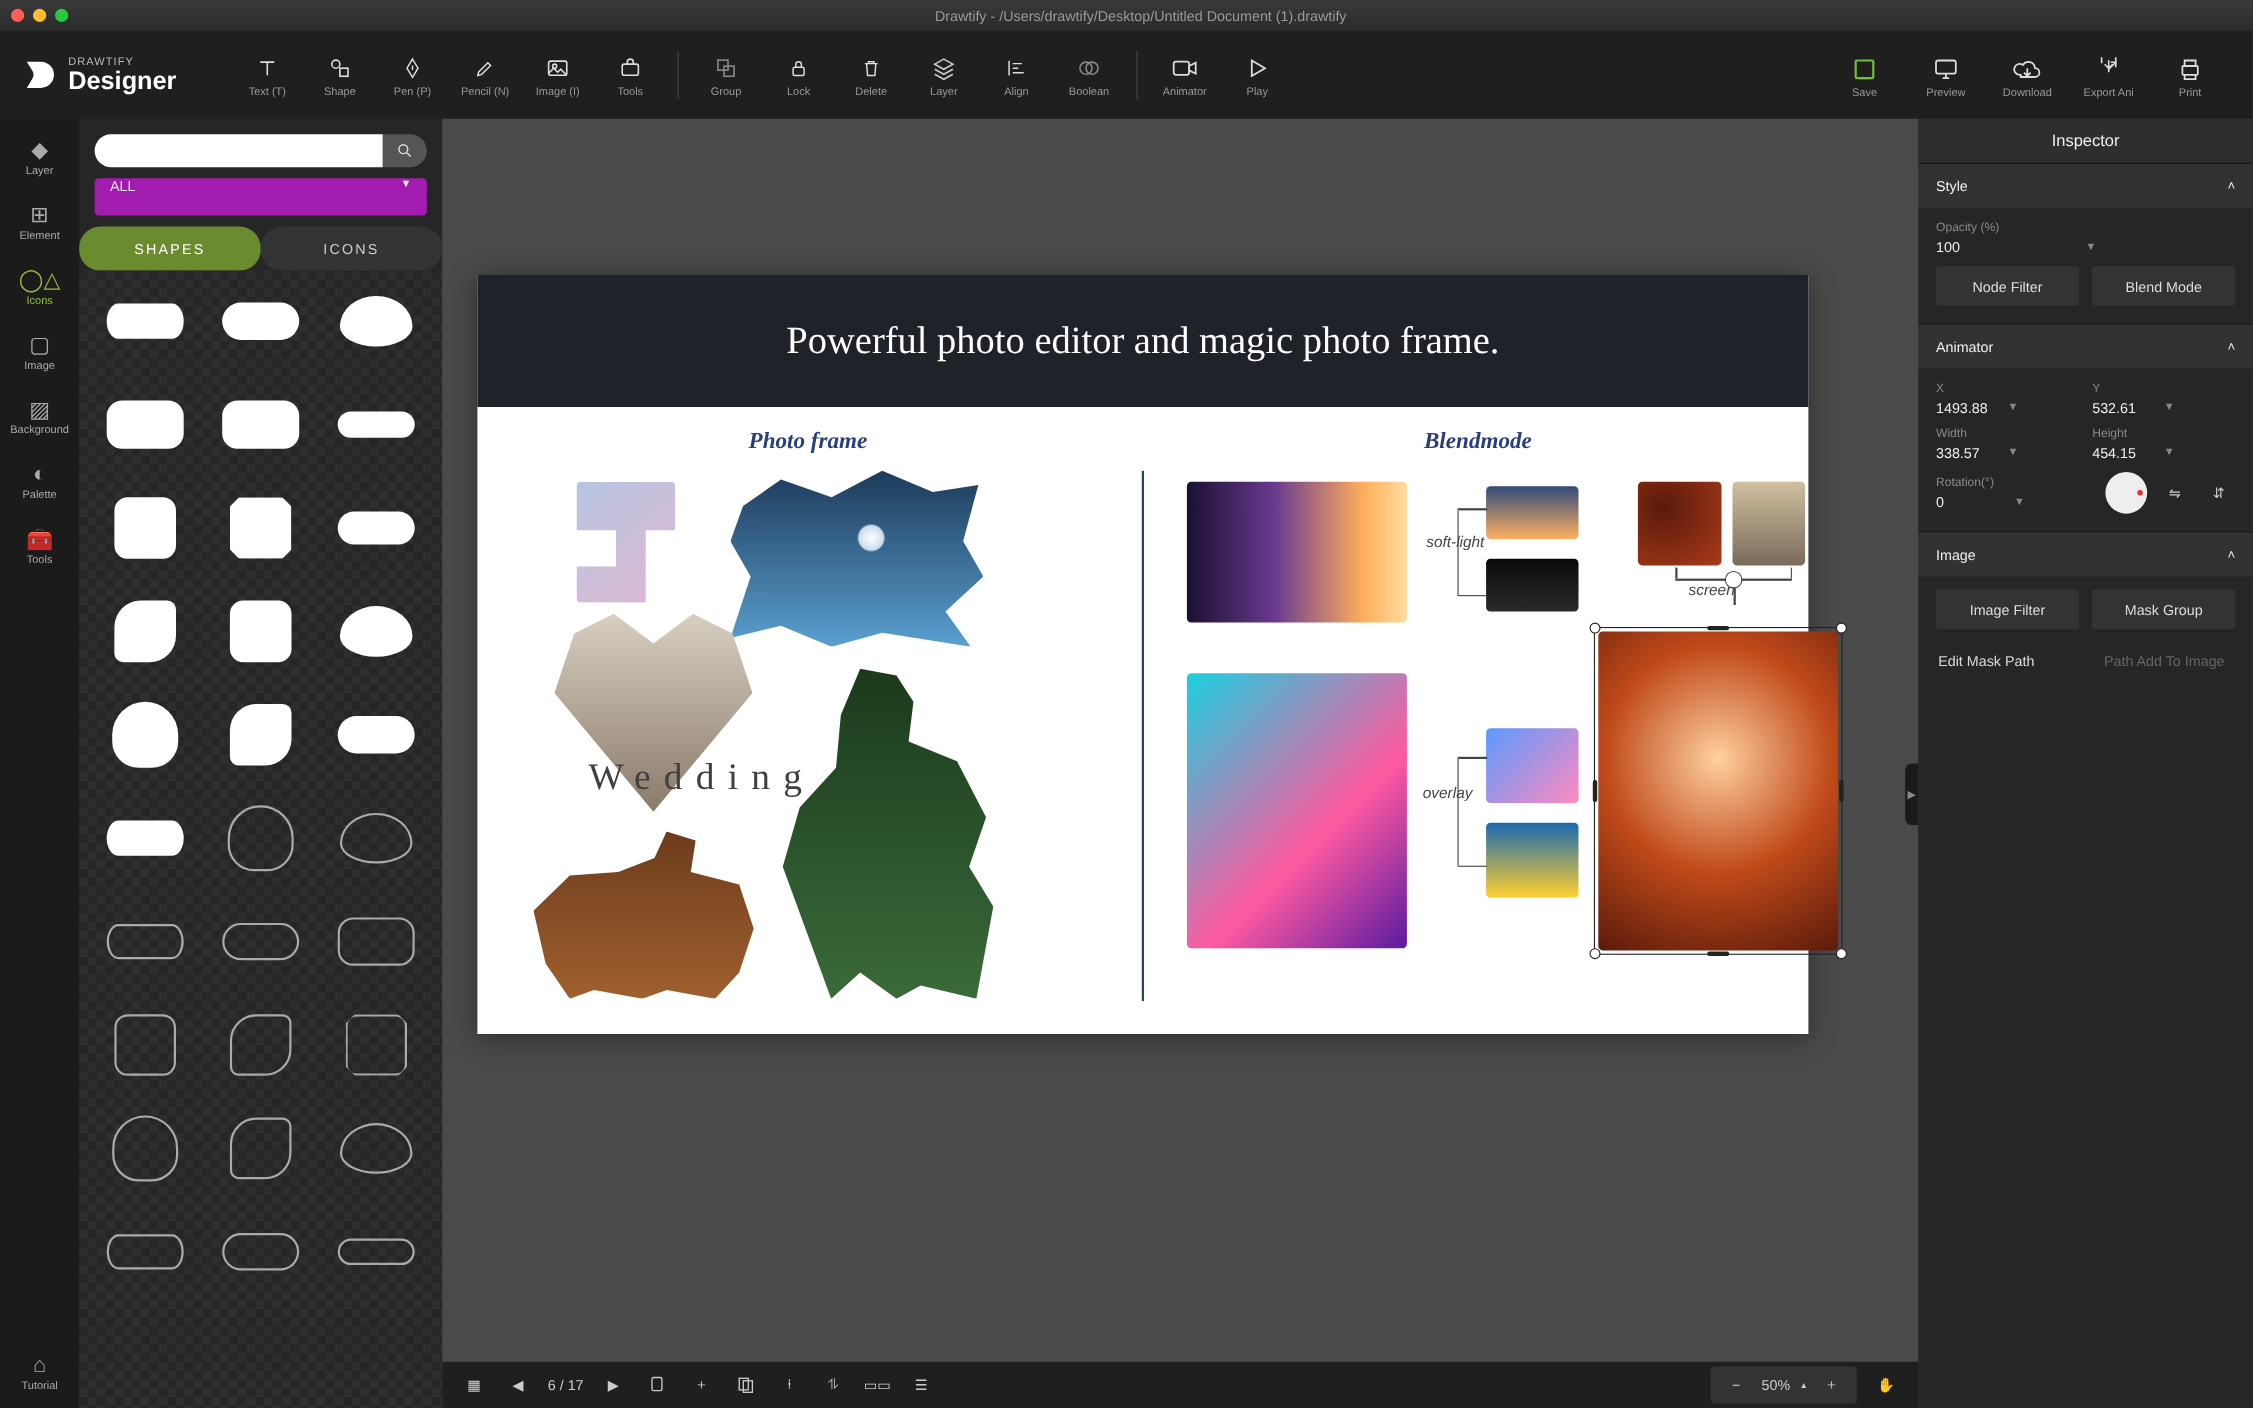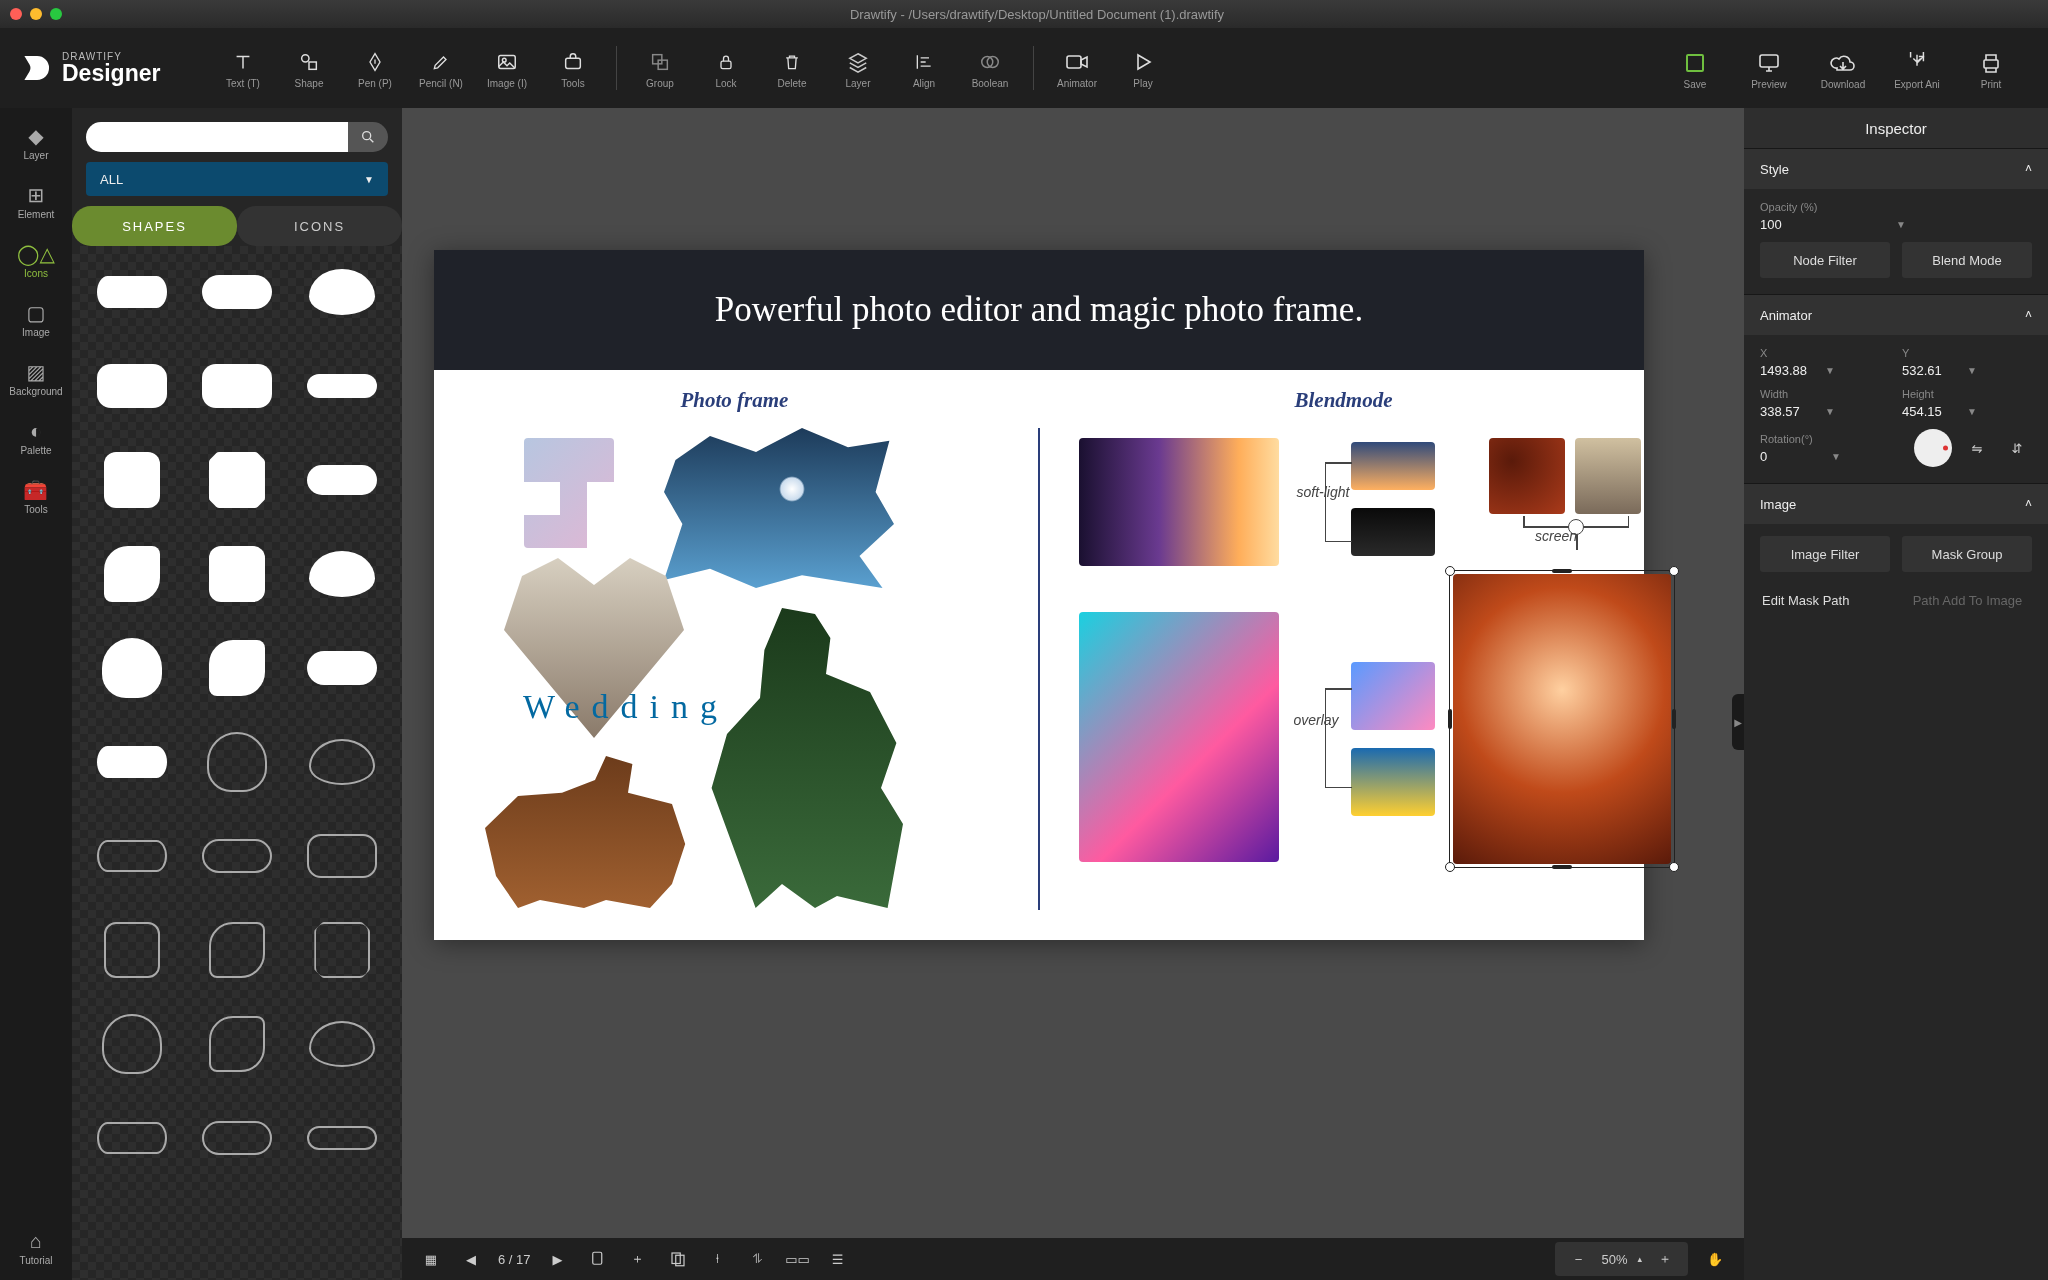--- a/index.html
+++ b/index.html
@@ -42,21 +42,21 @@
 .strip-item { width: 60px; text-align: center; cursor: pointer; color: #aaa; font-size: 10px; }
 .strip-item .si { height: 28px; display: flex; align-items: center; justify-content: center; font-size: 20px; }
 .strip-item.active { color: #8fbf3f; }
 .strip-spacer { flex: 1; }
 
 
 .panel { width: 330px; background: #262626; display: flex; flex-direction: column; position: relative; }
 .panel-search { padding: 14px 14px 10px; display: flex; gap: 0; }
 .panel-search input { flex: 1; height: 30px; border-radius: 15px 0 0 15px; border: none; padding: 0 14px; background: #fff; font-size: 13px; }
 .panel-search .sbtn { width: 40px; height: 30px; background: #555; border-radius: 0 15px 15px 0; display: flex; align-items: center; justify-content: center; color: #ccc; cursor: pointer; }
-.panel-filter { margin: 0 14px 10px; height: 34px; background: #0c4a6e; border-radius: 4px; display: flex; align-items: center; padding: 0 14px; font-size: 13px; color: #eee; cursor: pointer; }
+.panel-filter { margin: 0 14px 10px; height: 34px; background: #a21caf; border-radius: 4px; display: flex; align-items: flex-start; padding: 0 14px; font-size: 13px; color: #eee; cursor: pointer; }
 .panel-filter .chev { margin-left: auto; font-size: 10px; }
 .panel-tabs { display: flex; height: 40px; }
 .panel-tabs .ptab { flex: 1; display: flex; align-items: center; justify-content: center; font-size: 13px; letter-spacing: 2px; cursor: pointer; background: #333; color: #ccc; border-radius: 19px; }
 .panel-tabs .ptab.active { background: #6b8b2f; color: #fff; }
 
 .shape-grid { flex: 1; overflow: auto; background: repeating-conic-gradient(#2e2e2e 0 25%, #262626 0 50%) 0 0/16px 16px; padding: 14px; display: grid; grid-template-columns: repeat(3,1fr); gap: 30px 14px; align-content: start; }
 .shape-cell { height: 64px; display: flex; align-items: center; justify-content: center; cursor: pointer; }
 .shape-cell .sh { background: #fff; }
 .shape-cell .sh.outline { background: none; border: 2px solid #aaa; }
 .sh.badge1 { width: 70px; height: 32px; border-radius: 12px 12px 12px 12px / 18px 18px 18px 18px; }
@@ -81,21 +81,21 @@
 .art-col h3 { text-align: center; font-family: Georgia, serif; font-style: italic; color: #2a3e7a; font-size: 21px; font-weight: 600; margin-bottom: 14px; }
 .divider-v { width: 2px; background: #2a3e7a; margin: 40px 0 20px; }
 
 .sample { position: absolute; border-radius: 4px; background-size: cover; background-position: center; display:flex; align-items:center; justify-content:center; color:#fff; font-size:11px; overflow:hidden; }
 
 
 .pf-f { left: 60px; top: 50px; width: 90px; height: 110px; background: linear-gradient(135deg,#b7c6e0,#e0b7d4); clip-path: polygon(0 0,100% 0,100% 40%,70% 40%,70% 100%,0 100%,0 70%,40% 70%,40% 40%,0 40%); }
 .pf-light { left: 200px; top: 40px; width: 230px; height: 160px; background: linear-gradient(#1d3b5a,#5aa0d0); clip-path: polygon(5% 20%,20% 5%,40% 15%,60% 0,80% 12%,98% 8%,92% 40%,100% 60%,85% 80%,95% 100%,60% 92%,40% 100%,20% 88%,0 95%,8% 60%,0 40%);}
 .pf-light::after{content:"";position:absolute;left:50%;top:30%;width:26px;height:26px;border-radius:50%;background:radial-gradient(#fff,#cde 60%,transparent 70%);}
 .pf-heart { left: 40px; top: 170px; width: 180px; height: 180px; background: linear-gradient(#d7cfc0,#8a7a6a); clip-path: polygon(50% 100%,0 40%,10% 10%,30% 0,50% 15%,70% 0,90% 10%,100% 40%);}
-.pf-wedding-text { left: 52px; top: 300px; width: 220px; font-family: 'Brush Script MT', cursive; color: #0369a1; font-size: 34px; letter-spacing: 12px; background:none; }
+.pf-wedding-text { left: 64px; top: 300px; width: 220px; font-family: 'Brush Script MT', cursive; color: #404040; font-size: 34px; letter-spacing: 12px; background:none; }
 .pf-horse { left: 10px; top: 360px; width: 220px; height: 160px; background: linear-gradient(#6a3a1a,#a06030); clip-path: polygon(10% 80%,5% 50%,20% 30%,40% 28%,55% 20%,60% 5%,72% 10%,70% 28%,90% 35%,96% 60%,90% 85%,80% 100%,60% 95%,50% 100%,30% 95%,20% 100%);}
 .pf-player { left: 230px; top: 220px; width: 220px; height: 300px; background: linear-gradient(#1b3a1b,#3a6a3a); clip-path: polygon(40% 0,55% 2%,62% 10%,60% 22%,80% 28%,92% 45%,85% 60%,95% 72%,88% 100%,65% 96%,55% 100%,40% 92%,28% 100%,18% 80%,8% 60%,15% 42%,30% 30%,32% 14%);}
 
 
 .bm-large1 { left: 6px; top: 50px; width: 200px; height: 128px; background: linear-gradient(90deg,#1a1030,#6a3a90 40%,#ffae5a 80%,#ffdca0);}
 .bm-s1 { left: 278px; top: 54px; width: 84px; height: 48px; background: linear-gradient(#304a7a,#ffb060);}
 .bm-s2 { left: 278px; top: 120px; width: 84px; height: 48px; background: linear-gradient(#0a0a0a,#2a2a2a);}
 .bm-lbl1 { left: 219px; top: 96px; width: 62px; color:#444; font-style: italic; font-size: 14px; text-align:right; background:none;}
 .bm-conn1 { position:absolute; left:252px; top:74px; width:26px; height:80px; border-left:1.5px solid #444; }
 .bm-conn1:before,.bm-conn1:after{content:"";position:absolute;width:26px;height:1.5px;background:#444;left:0;}

